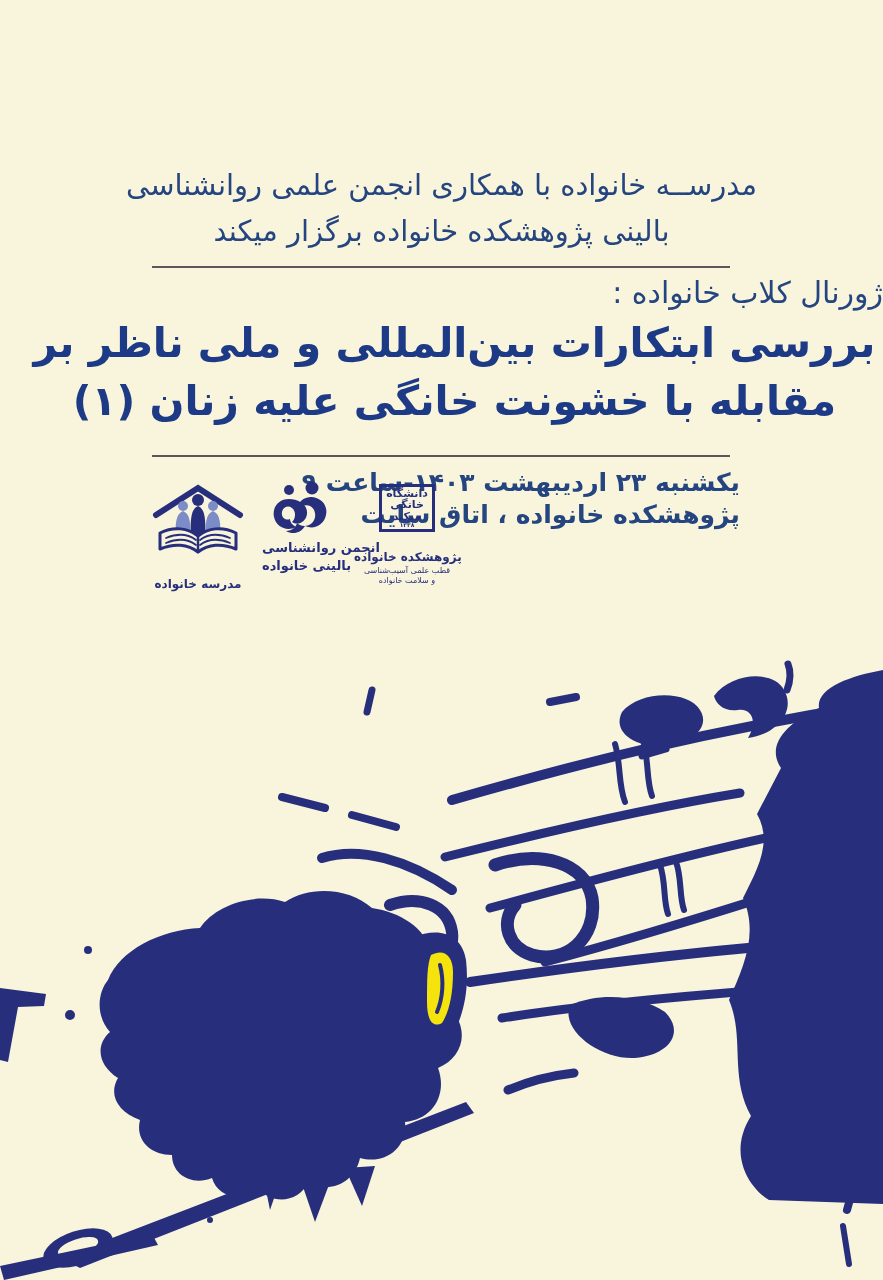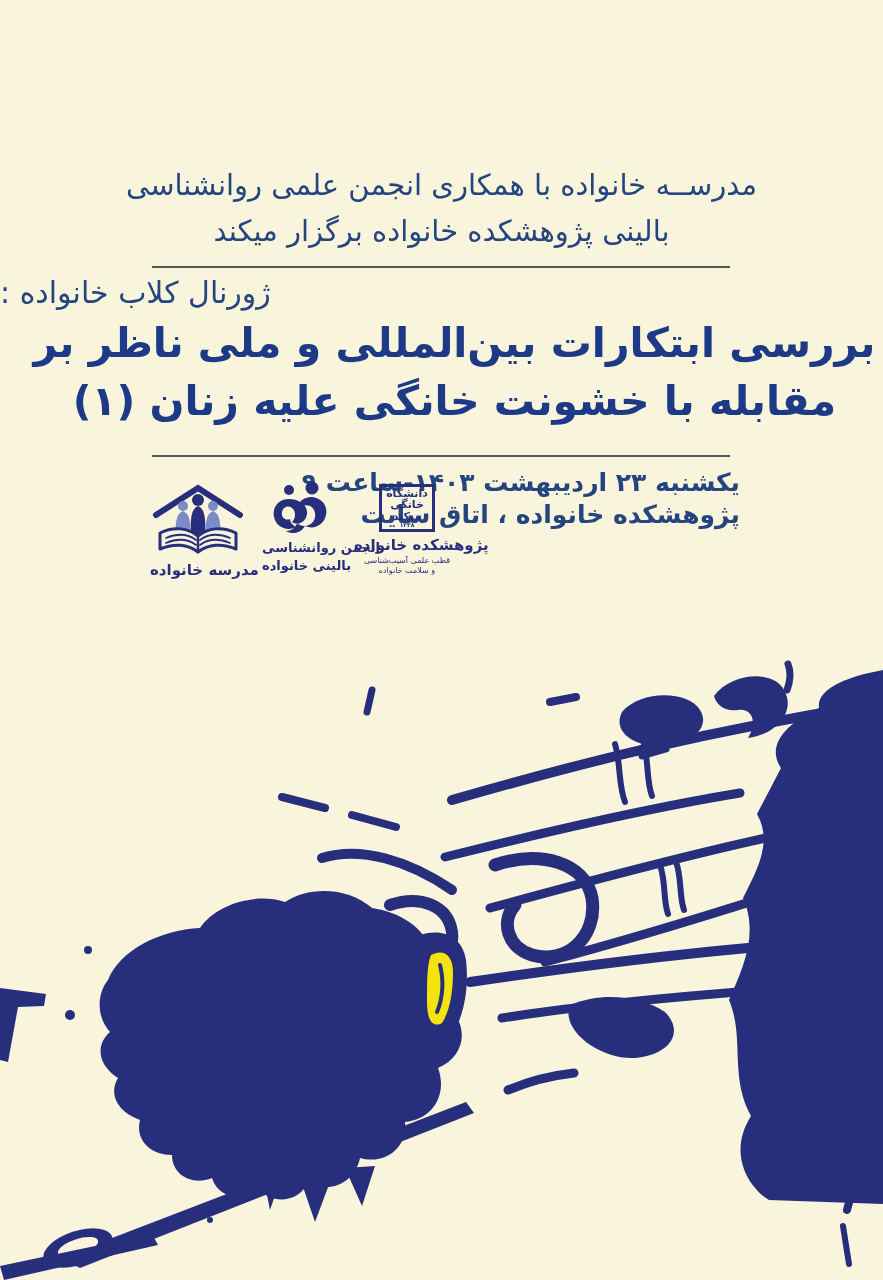--- a/index.html
+++ b/index.html
@@ -9,37 +9,37 @@
   *{box-sizing:border-box;}
   html,body{margin:0;padding:0;background:var(--bg);}
   body{font-family:"DejaVu Sans", sans-serif;}
   .poster{position:relative;width:883px;height:1280px;background:var(--bg);overflow:hidden;}
 
   .header{position:absolute;top:162px;left:0;width:100%;text-align:center;
     color:var(--text);font-size:29px;line-height:46px;}
   .divider{position:absolute;left:152px;width:578px;height:2px;background:var(--divider);}
   .divider-top{top:266px;}
   .divider-bottom{top:455px;}
-  .kicker{position:absolute;top:274px;left:0;width:100%;text-align:left;
+  .kicker{position:absolute;top:274px;left:0;width:100%;text-align:right;
     color:var(--text);font-size:30px;line-height:38px;}
   .title{position:absolute;top:314px;left:0;width:100%;text-align:center;
     color:var(--title);font-weight:bold;font-size:41px;line-height:58px;margin-left:13px;}
   .title .tline{white-space:nowrap;}
 
   .details{position:absolute;top:467px;right:143px;width:345px;text-align:center;
     color:var(--text);font-weight:bold;font-size:25px;line-height:32px;}
   .details .dline{white-space:nowrap;}
 
   .logos{position:absolute;left:150px;top:481px;display:flex;gap:16px;align-items:flex-start;}
   .logo{text-align:center;color:var(--ink);}
   .logo-family{width:96px;}
   .logo-assoc{width:76px;}
   .logo-univ{width:106px;}
   .logo-ico{display:block;margin:0 auto;}
-  .logo-cap{font-size:15px;font-weight:bold;line-height:1.3;margin-top:2px;white-space:nowrap;}
+  .logo-cap{font-size:12px;font-weight:bold;line-height:1.3;margin-top:18px;white-space:nowrap;}
   .logo-cap.sm{font-size:13px;margin-top:1px;}
   .logo-cap.xs{font-size:8px;font-weight:normal;margin-top:0;}
   .seal{width:56px;height:48px;border:3px solid var(--ink);margin:3px auto 4px auto;
     display:flex;flex-direction:column;align-items:center;justify-content:center;
     font-weight:bold;font-size:11px;line-height:1.05;color:var(--ink);}
   .seal-year{font-size:6px;letter-spacing:1px;}
 
   .art{position:absolute;left:0;top:650px;}
   .f-ink{fill:var(--ink);}
   .f-light{fill:var(--light);}

